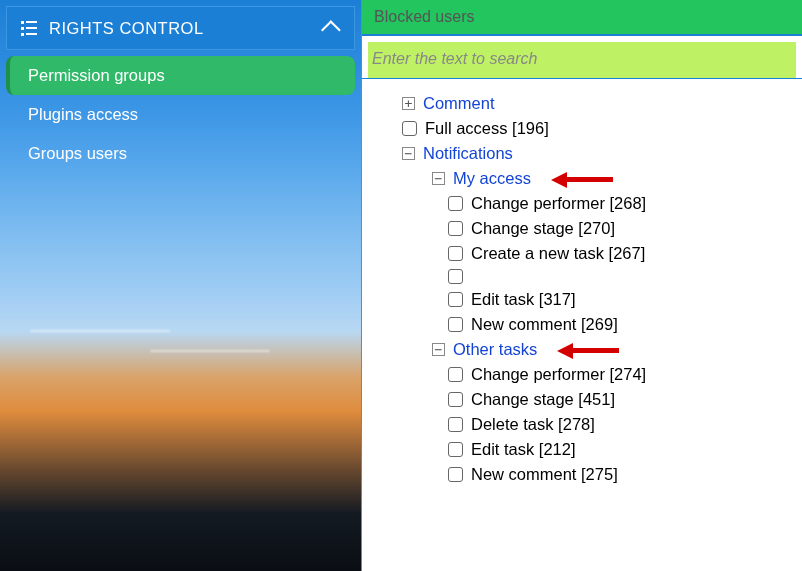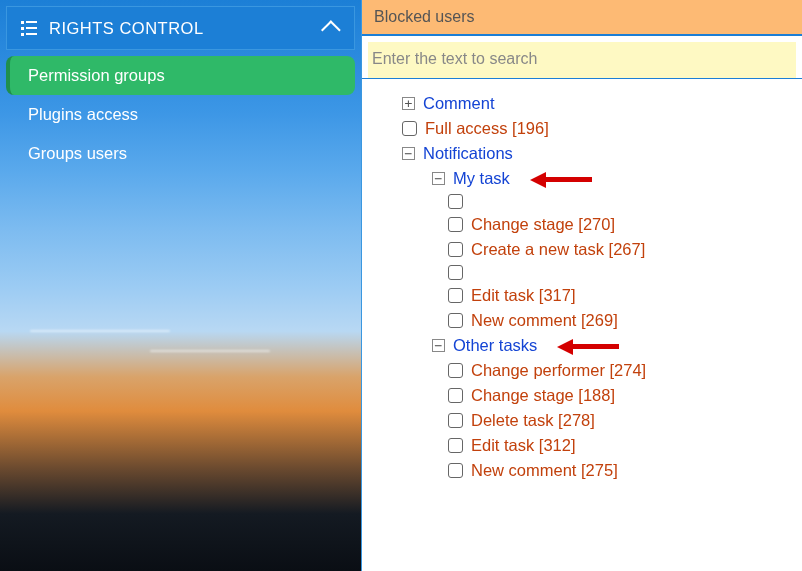--- a/index.html
+++ b/index.html
@@ -69,32 +69,33 @@
   
   .main {
     flex: 1; height: 100%; background: #fff;
     border-left: 1px solid #3a97e0;
     display: flex; flex-direction: column;
   }
   .tab-bar {
     height: 36px; display: flex; align-items: center;
     padding: 12px 12px; color: #555; font-size: 16px;
     border-bottom: 2px solid #1c7fd6;
-    background: #fdba74;
+    background: #22c55e;
   }
   .search-wrap {
     padding: 6px 6px 0 6px;
     border-bottom: 1px solid #1c7fd6;
     background: #fff;
   }
   .search-wrap input {
     width: 100%; border: none;
     font-size: 16px; color: #555;
     padding: 8px 4px 10px 4px;
-    background: #fef9c3;
+    background: #bef264;
+    font-style: italic;
   }
   .search-wrap input::placeholder { color: #888; }
 
   .tree {
     flex: 1; overflow: auto;
     padding: 12px 8px 8px 8px;
     font-size: 16.5px; color: #333;
   }
   .node { display: flex; align-items: center; gap: 8px; padding: 3px 0; }
   .ind0 { padding-left: 32px; }
@@ -106,21 +107,21 @@
     display: inline-flex; align-items: center; justify-content: center;
     font-size: 13px; line-height: 1; color: #555;
     cursor: pointer; flex: 0 0 13px;
     font-family: monospace;
   }
   .cb {
     width: 15px; height: 15px; border: 1.5px solid #666; border-radius: 3px;
     flex: 0 0 15px; cursor: pointer;
   }
   .link { color: #1444d4; cursor: pointer; text-align: right; }
-  .label { color: #c2410c; }
+  .label { color: #000000; }
 
   .arrow {
     position: relative; width: 62px; height: 14px; margin-left: 12px;
   }
   .arrow .shaft {
     position: absolute; right: 0; top: 5px; width: 50px; height: 5px;
     background: #d40000;
   }
   .arrow .head {
     position: absolute; left: 0; top: 0;
@@ -181,28 +182,29 @@
       <span class="label">Full access [196]</span>
     </div>
 
     <div class="node ind0">
       <span class="expander">−</span>
       <span class="link">Notifications</span>
     </div>
 
     <div class="node ind1">
       <span class="expander">−</span>
-      <span class="link">My task</span>
+      <span class="link">My access</span>
       <span class="arrow">
         <span class="head"></span>
           <span class="shaft"></span>
       </span>
     </div>
     <div class="node ind2">
       <span class="cb"></span>
+      <span class="label">Change performer [268]</span>
     </div>
     <div class="node ind2">
       <span class="cb"></span>
       <span class="label">Change stage [270]</span>
     </div>
     <div class="node ind2">
       <span class="cb"></span>
       <span class="label">Create a new task [267]</span>
     </div>
     <div class="node ind2">
@@ -224,29 +226,29 @@
         <span class="head"></span>
           <span class="shaft"></span>
       </span>
     </div>
     <div class="node ind2">
       <span class="cb"></span>
       <span class="label">Change performer [274]</span>
     </div>
     <div class="node ind2">
       <span class="cb"></span>
-      <span class="label">Change stage [188]</span>
+      <span class="label">Change stage [451]</span>
     </div>
     <div class="node ind2">
       <span class="cb"></span>
       <span class="label">Delete task [278]</span>
     </div>
     <div class="node ind2">
       <span class="cb"></span>
-      <span class="label">Edit task [312]</span>
+      <span class="label">Edit task [212]</span>
     </div>
     <div class="node ind2">
       <span class="cb"></span>
       <span class="label">New comment [275]</span>
     </div>
 
   </div>
 </div>
 
 </body></html>

